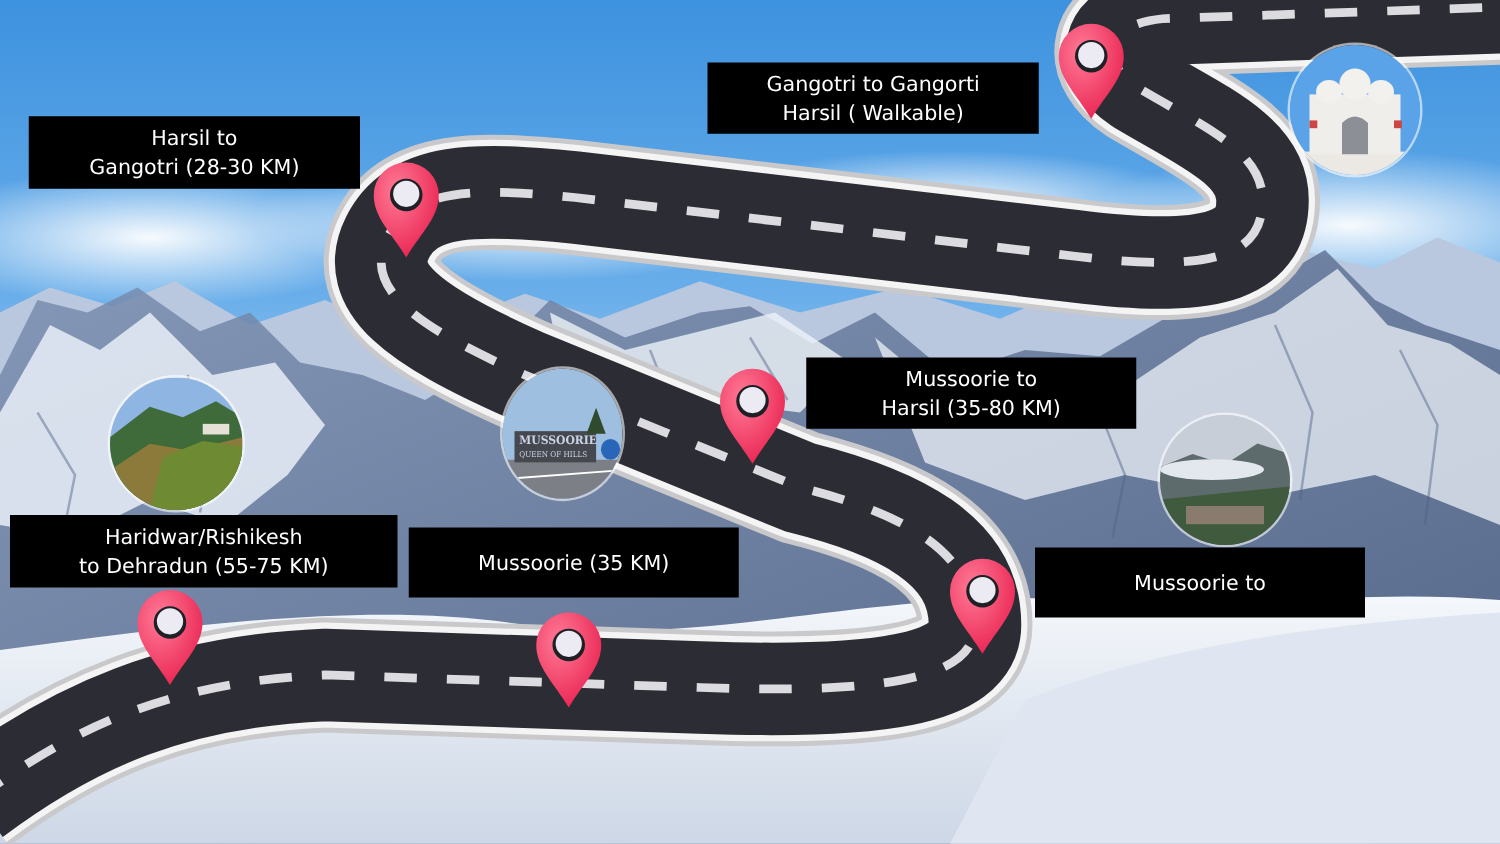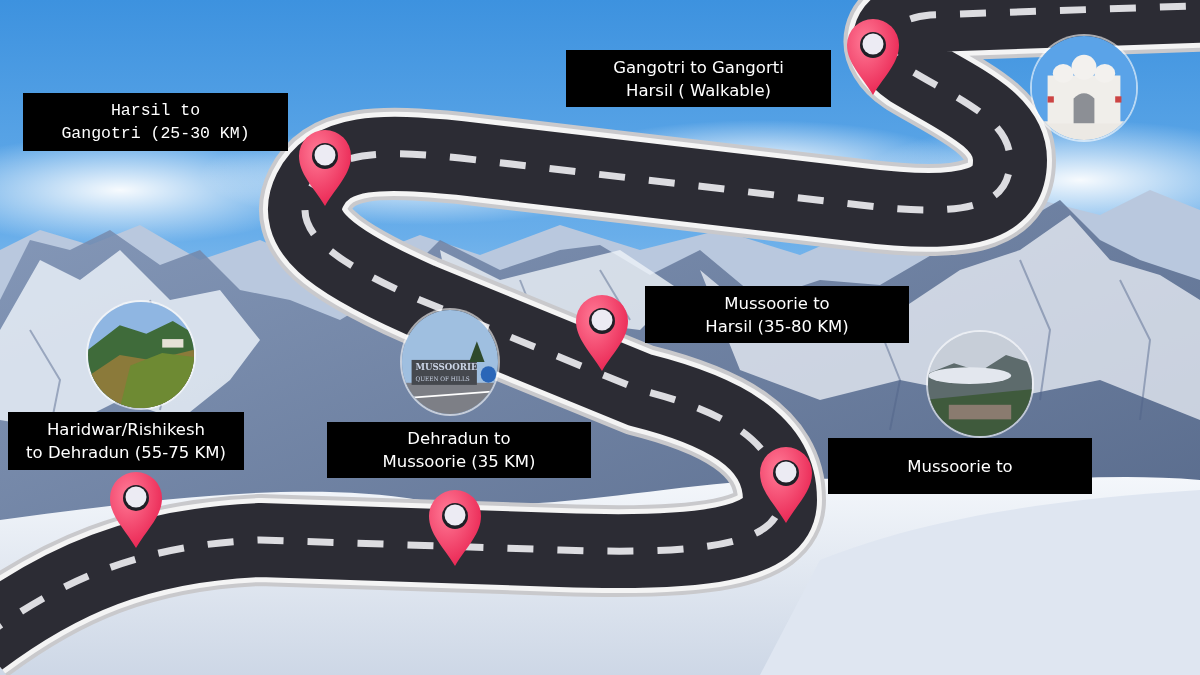--- a/index.html
+++ b/index.html
@@ -135,21 +135,21 @@
   <div class="photo" style="left:88px;top:302px;width:106px;height:106px;">
     <svg viewBox="0 0 100 100" preserveAspectRatio="none">
       <rect width="100" height="100" fill="#8fb6e2"></rect>
       <path d="M0,45 L30,22 L55,30 L80,18 L100,30 L100,100 L0,100 Z" fill="#3f6b3a"></path>
       <path d="M0,70 L30,50 L60,55 L100,45 L100,100 L0,100 Z" fill="#8b7a3a"></path>
       <path d="M40,60 L70,48 L100,52 L100,100 L30,100 Z" fill="#6e8a33"></path>
       <rect x="70" y="35" width="20" height="8" fill="#e6e1d6"></rect>
     </svg>
   </div>
 
-  <div class="photo" style="left:402px;top:310px;width:96px;height:104px;">
+  <div class="photo" style="left:402px;top:295px;width:96px;height:104px;">
     <svg viewBox="0 0 100 100" preserveAspectRatio="none">
       <rect width="100" height="100" fill="#9fbfe0"></rect>
       <rect x="0" y="70" width="100" height="30" fill="#7d7f86"></rect>
       <path d="M0,85 L100,78" stroke="#fff" stroke-width="1.5"></path>
       <rect x="10" y="48" width="68" height="24" fill="#45484e"></rect>
       <text x="14" y="58" font-size="9" fill="#cbd4e6" font-family="DejaVu Serif, serif" font-weight="bold">MUSSOORIE</text>
       <text x="14" y="68" font-size="6" fill="#cbd4e6" font-family="DejaVu Serif, serif">QUEEN OF HILLS</text>
       <path d="M70,50 L78,30 L86,50 Z" fill="#2f4a2c"></path>
       <circle cx="90" cy="62" r="8" fill="#2a66b8"></circle>
     </svg>
@@ -221,42 +221,41 @@
       </svg>
   </div>
   <div class="pin" style="left:842px;top:17px;">
     <svg viewBox="0 0 60 80">
         <path d="M30,78 C18,58 4,46 4,28 A26,26 0 0 1 56,28 C56,46 42,58 30,78 Z" fill="url(#pg1)"></path>
       <circle cx="30" cy="28" r="13" fill="#1f1f26"></circle>
         <circle cx="30" cy="27" r="10.5" fill="#ecebf3"></circle>
       </svg>
   </div>
 
-  <div class="label" style="left:8px;top:412px;width:236px;height:58px;">
+  <div class="label" style="left:8px;top:412px;width:310px;height:58px;">
     <span>Haridwar/Rishikesh</span>
     <span>to Dehradun (55-75 KM)</span>
   </div>
 
   <div class="label" style="left:327px;top:422px;width:264px;height:56px;">
-    <span>Dehradun to</span>
     <span>Mussoorie (35 KM)</span>
   </div>
 
   <div class="label" style="left:828px;top:438px;width:264px;height:56px;">
     <span>Mussoorie to</span>
   </div>
 
   <div class="label" style="left:645px;top:286px;width:264px;height:57px;">
     <span>Mussoorie to</span>
     <span>Harsil (35-80 KM)</span>
   </div>
 
-  <div class="label" style="left:23px;top:93px;width:265px;height:58px;font-family:Liberation Mono, monospace;">
+  <div class="label" style="left:23px;top:93px;width:265px;height:58px;">
     <span>Harsil to</span>
-    <span>Gangotri (25-30 KM)</span>
+    <span>Gangotri (28-30 KM)</span>
   </div>
 
   <div class="label" style="left:566px;top:50px;width:265px;height:57px;">
     <span>Gangotri to Gangorti</span>
     <span>Harsil ( Walkable)</span>
   </div>
 
 </div>
 
 </body></html>

